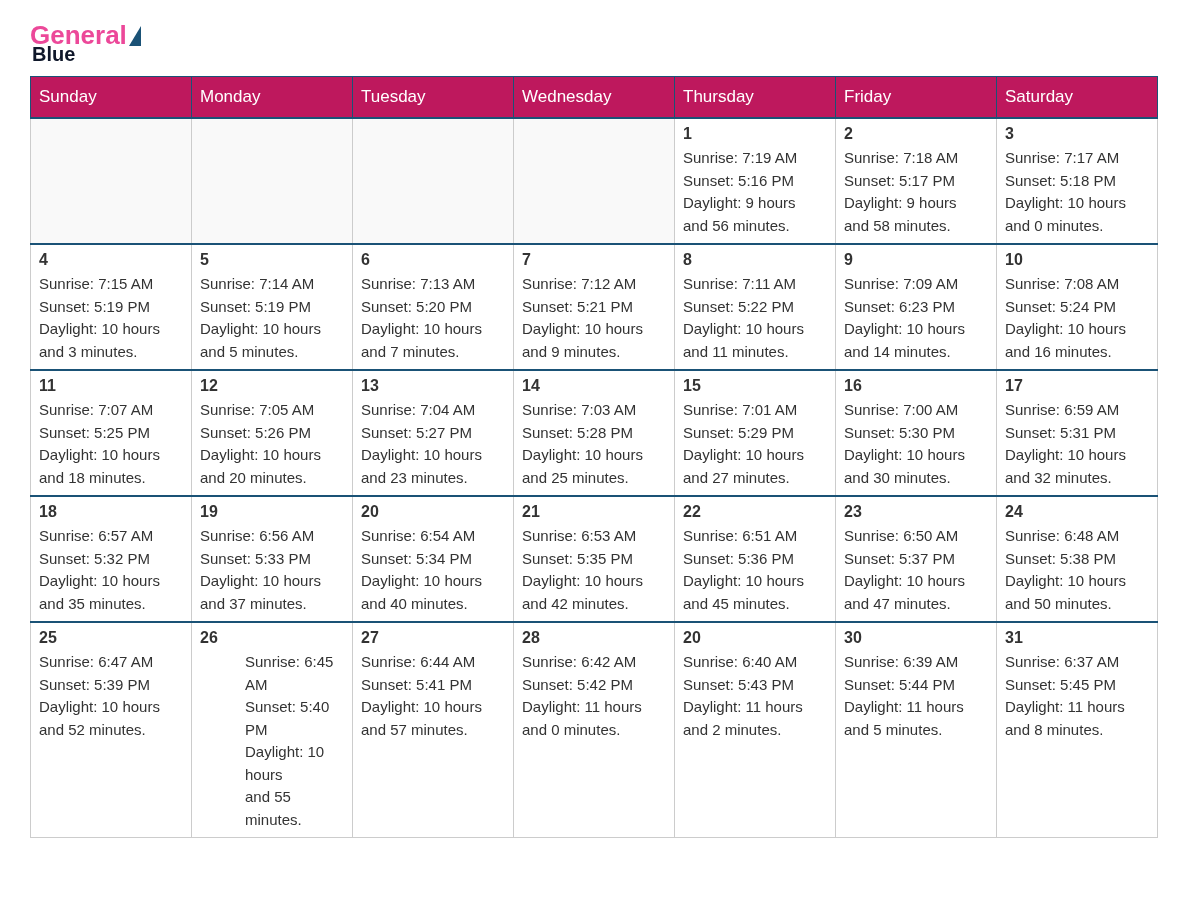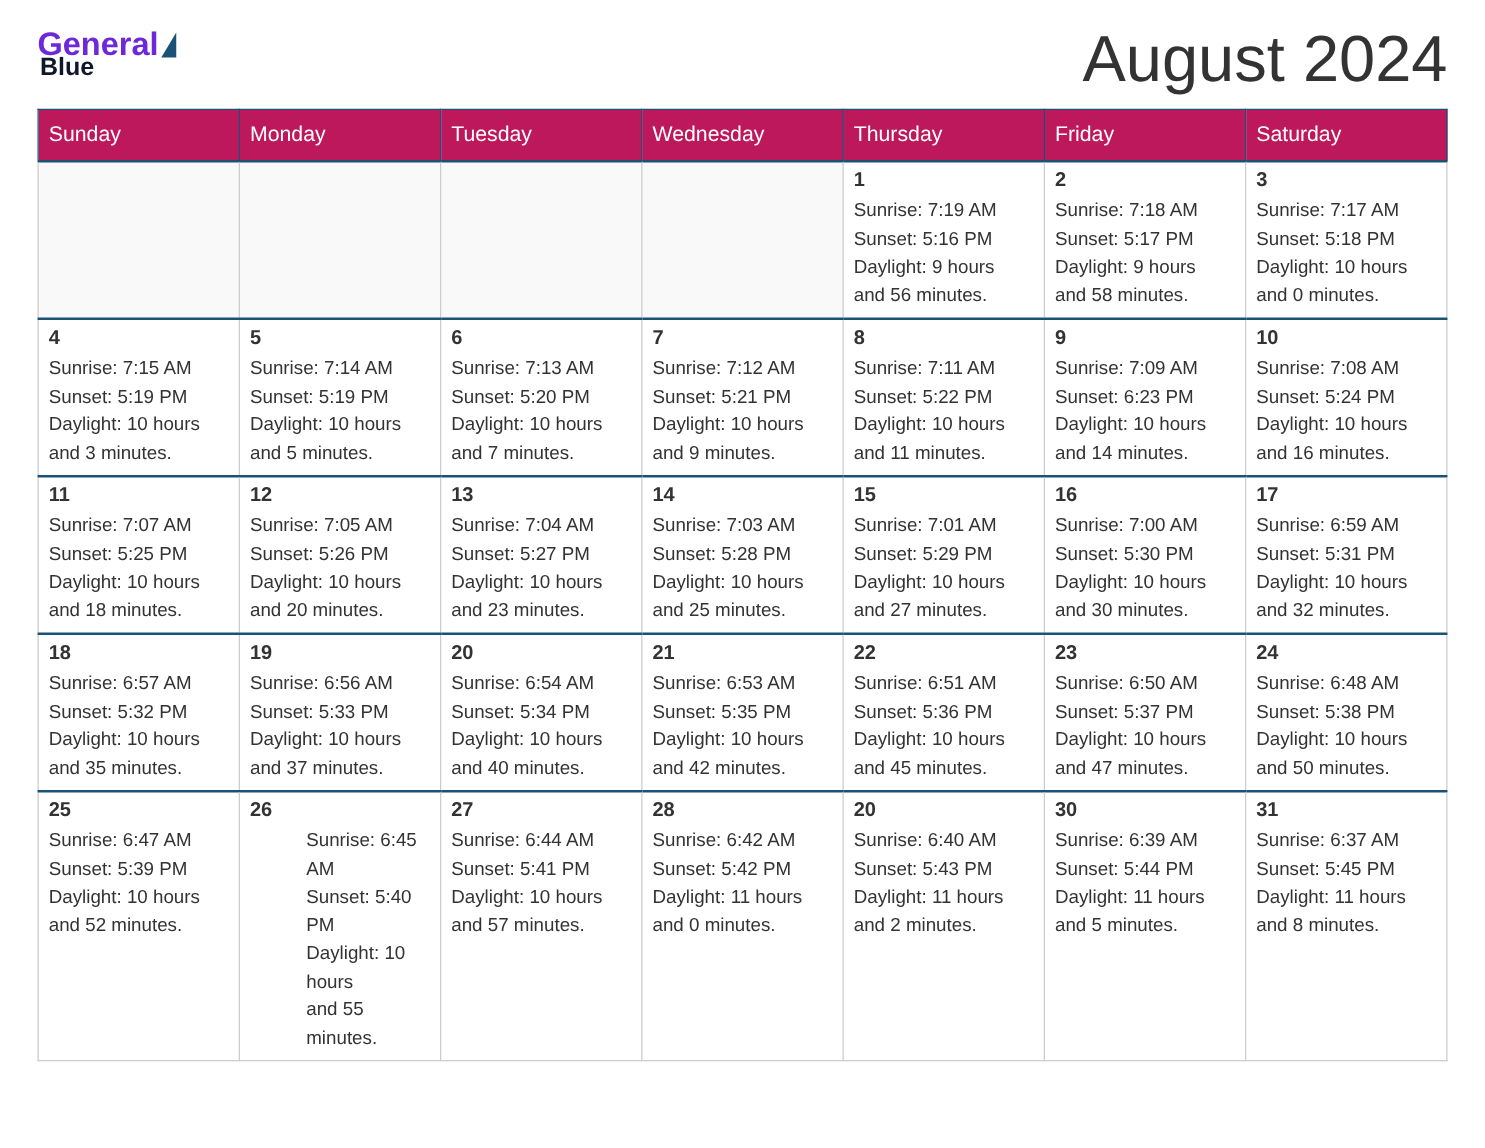--- a/index.html
+++ b/index.html
@@ -22,21 +22,21 @@
       flex-direction: column;
       align-items: flex-start;
     }
     .logo-text {
       display: flex;
       align-items: center;
       font-size: 26px;
       font-weight: bold;
       color: #333;
     }
-    .logo-general { color: #6d28d9; }
+    .logo-general { color: #ec4899; }
     .logo-triangle {
       width: 0;
       height: 0;
       border-left: 12px solid transparent;
       border-right: 0px solid transparent;
       border-bottom: 20px solid #1a5276;
       margin: 0 2px;
       display: inline-block;
     }
     .logo-blue {
@@ -108,21 +108,20 @@
     <div class="logo-text">
       <span class="logo-general">General</span>
       <span class="logo-triangle"></span>
       <br>
     </div>
     <div style="margin-top:-8px; margin-left:2px;">
       <span class="logo-blue">Blue</span>
     </div>
   </div>
   <div class="title-section">
-    <div class="month-title">August 2024</div>
   </div>
 </div>
 
 <table class="calendar">
   <thead>
     <tr>
     <th>Sunday</th>
         <th>Monday</th>
         <th>Tuesday</th>
         <th>Wednesday</th>

